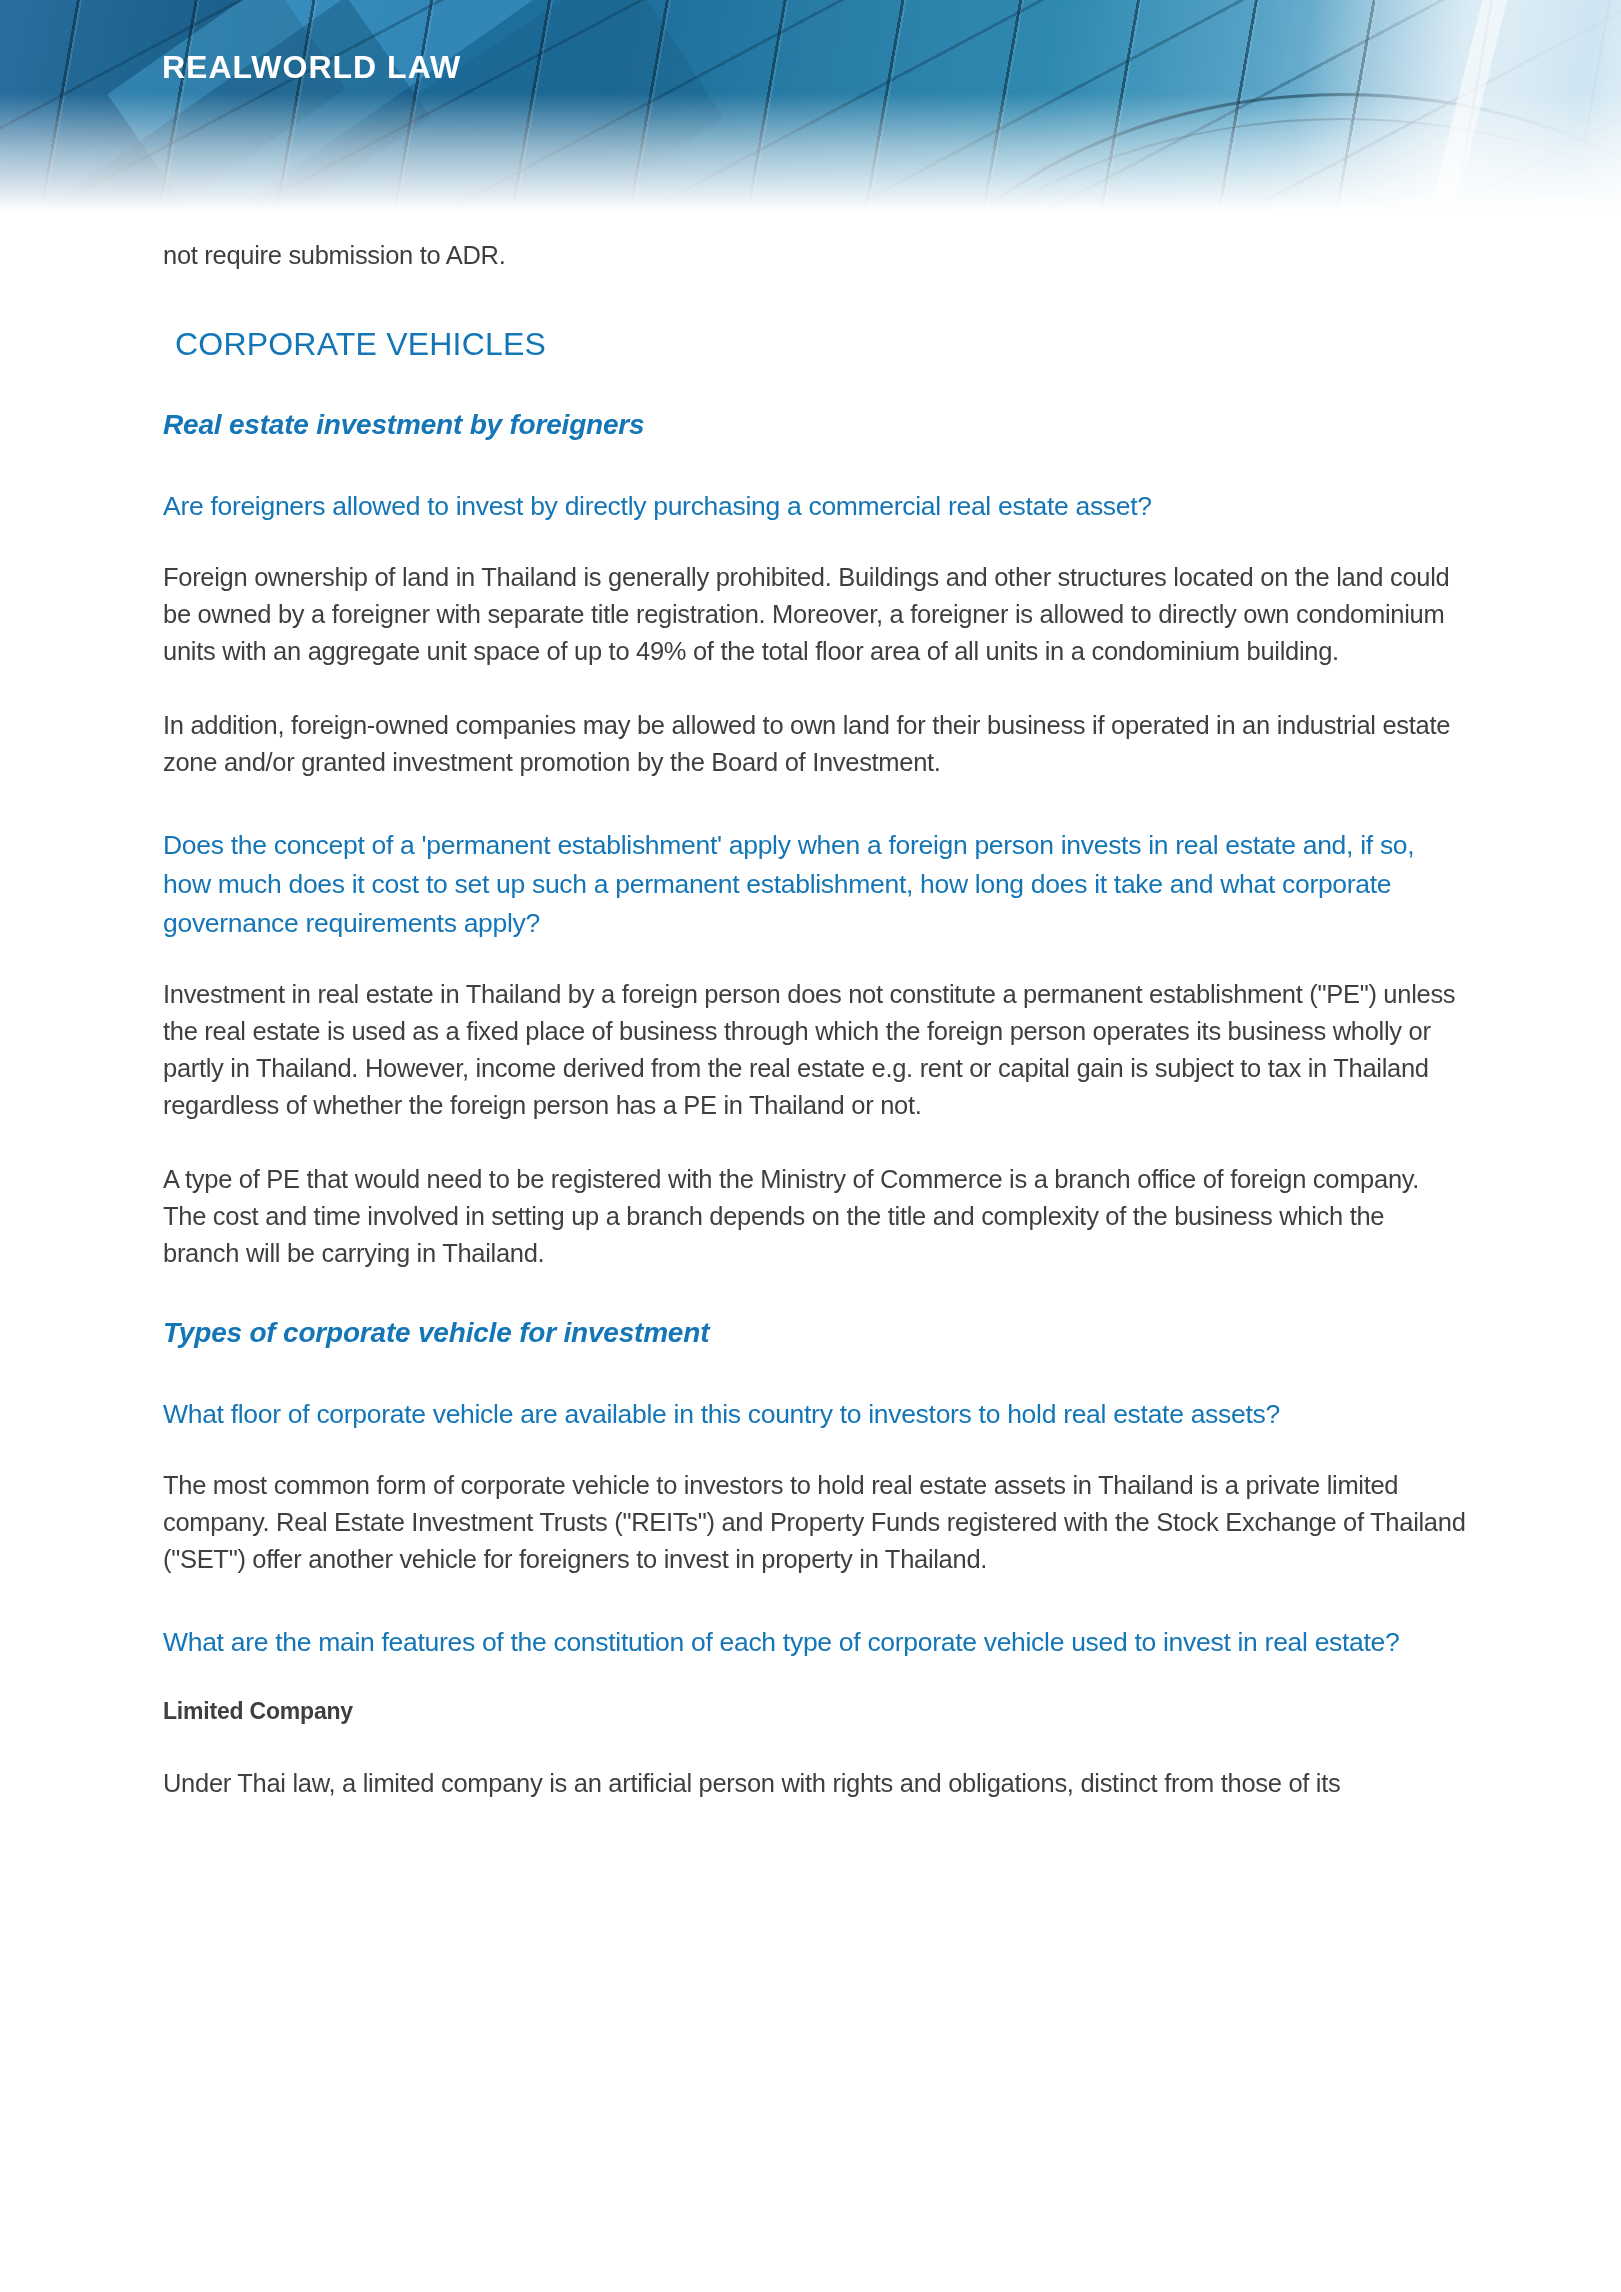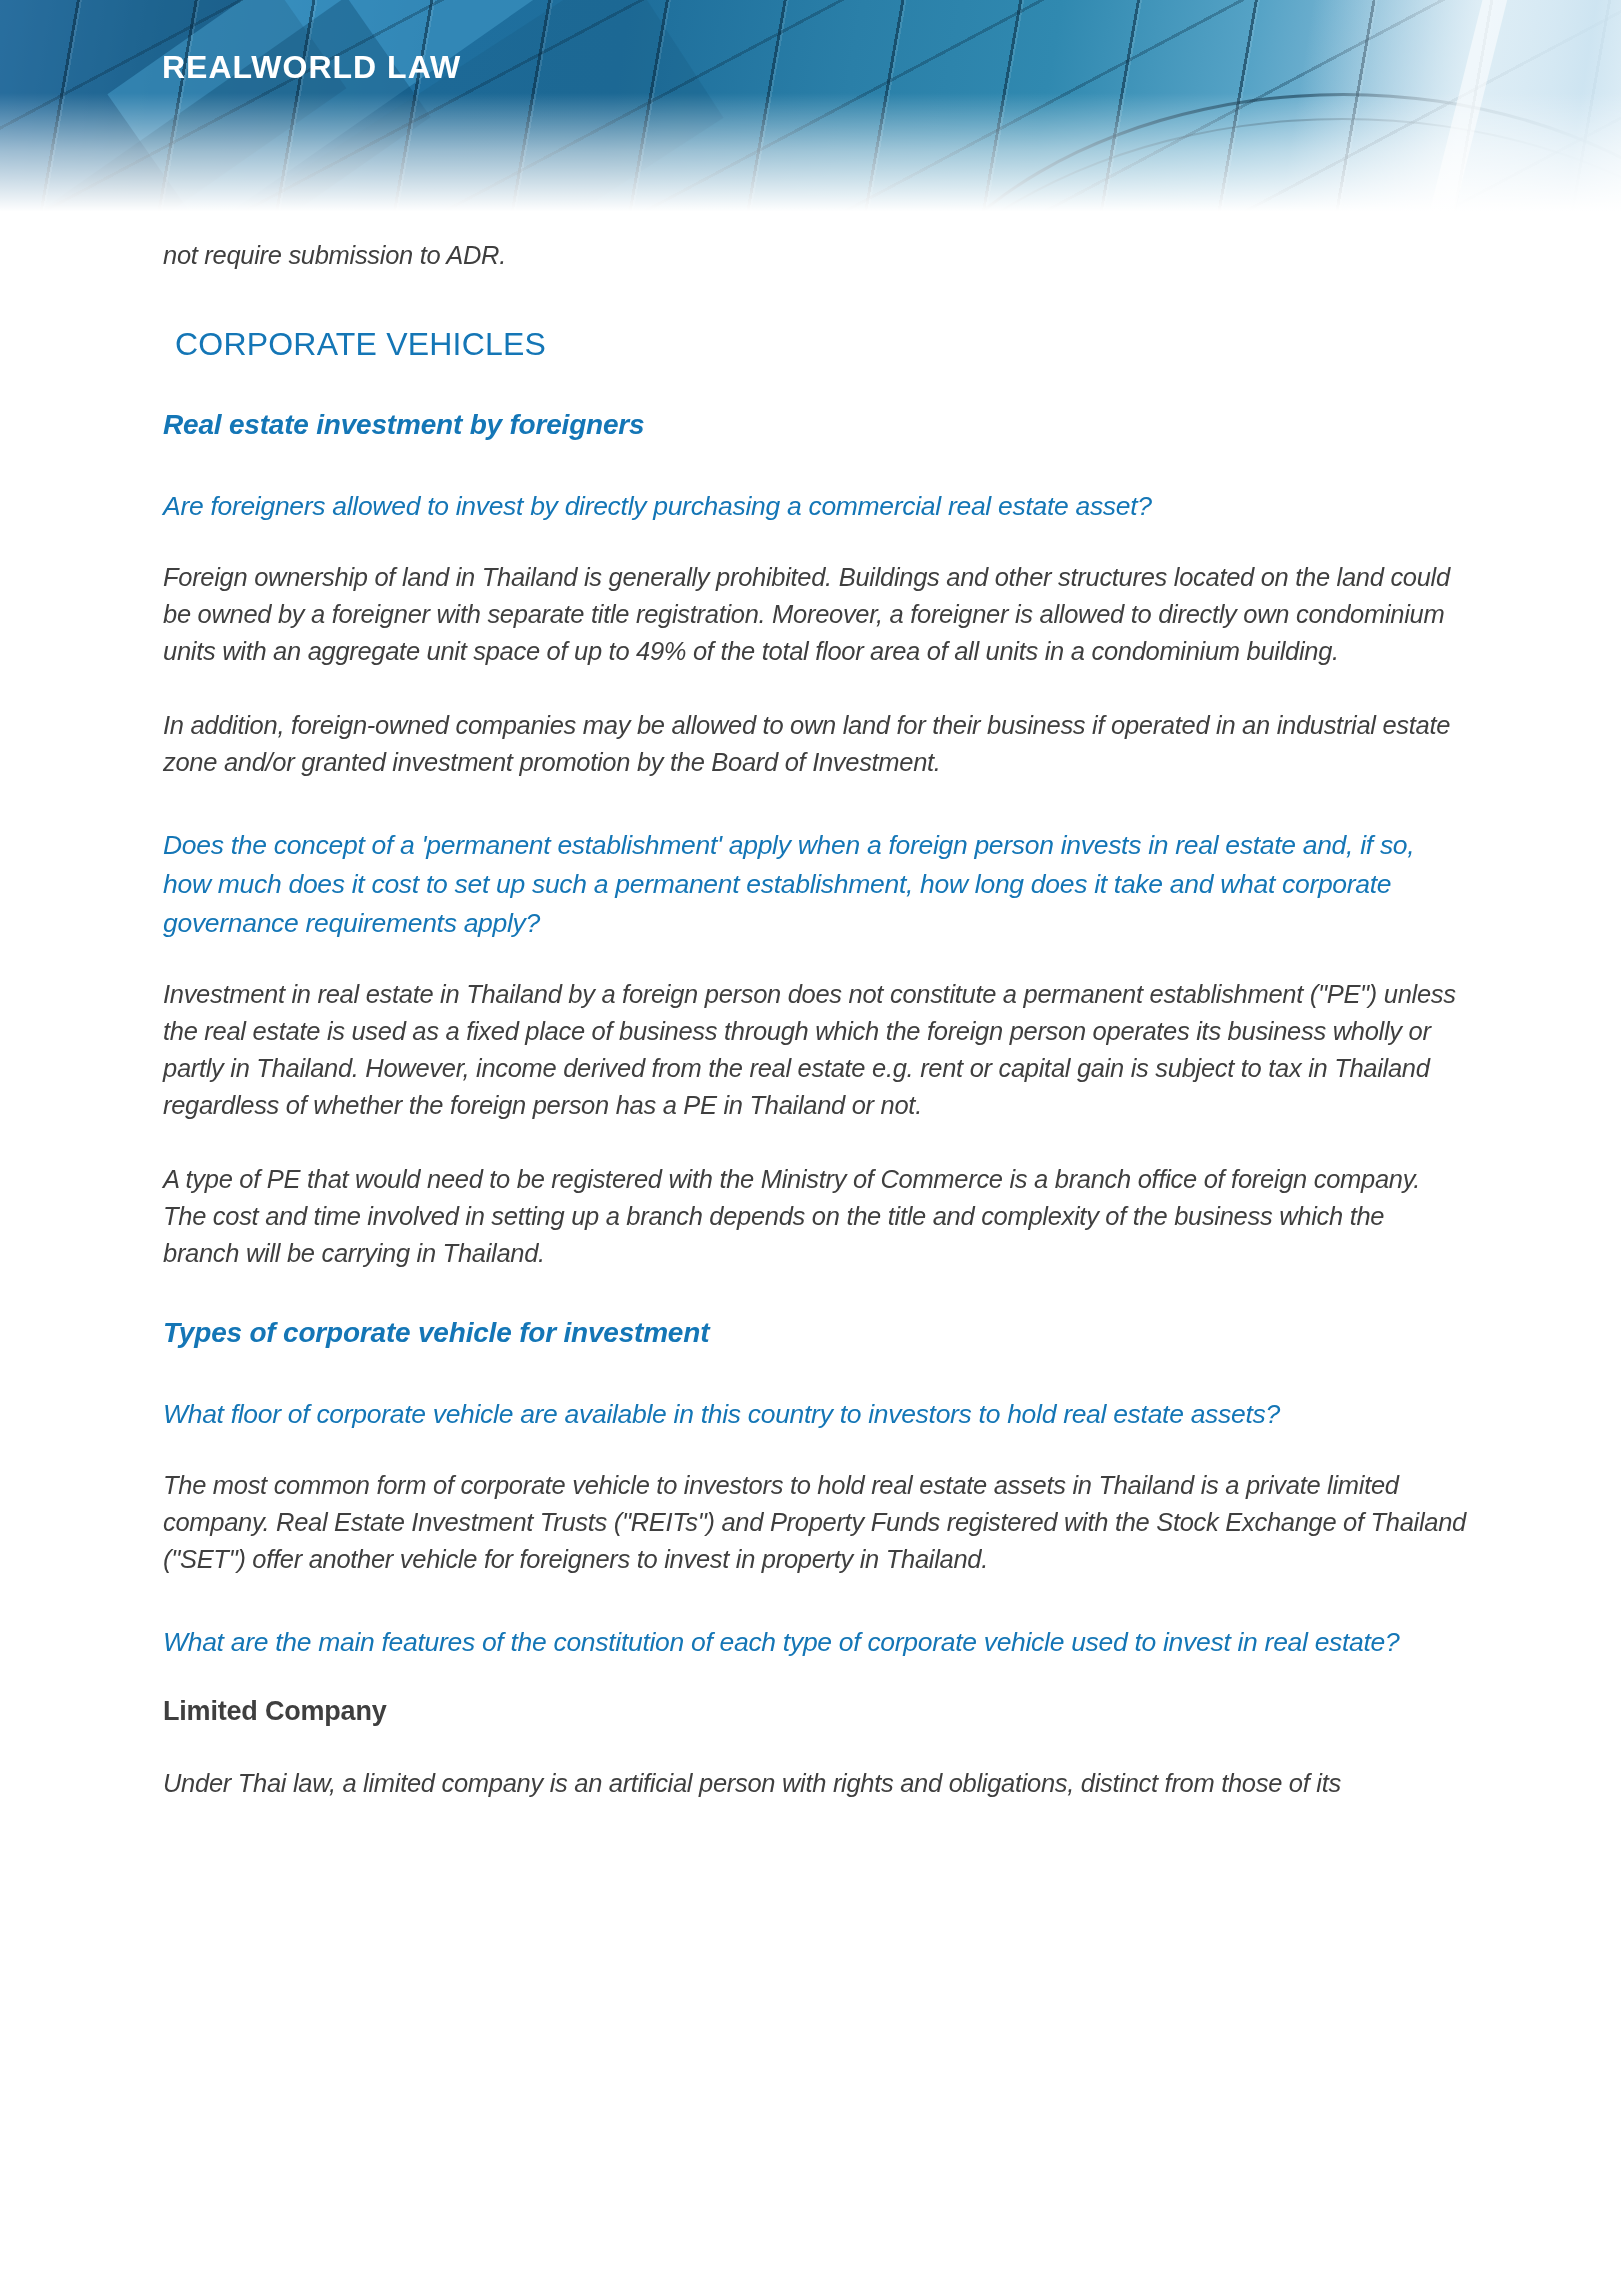--- a/index.html
+++ b/index.html
@@ -32,26 +32,26 @@
   .hl{position:absolute;right:-88px;top:-59px;width:412px;height:353px;transform:rotate(9deg);
     background:linear-gradient(90deg,rgba(255,255,255,0) 0%,rgba(235,245,250,0.80) 40%,rgba(205,228,241,0.95) 68%,rgba(248,252,254,0.95) 100%);}
   .hl2{position:absolute;right:147px;top:-39px;width:23.5px;height:333px;transform:rotate(14deg);background:rgba(255,255,255,0.55);}
   .fade{position:absolute;left:0;right:0;bottom:0;height:129px;
     background:linear-gradient(to bottom,rgba(255,255,255,0) 0%,rgba(255,255,255,0.55) 45%,#ffffff 92%);}
   .hero-title{position:absolute;left:162px;top:49px;margin:0;color:#ffffff;
     font-size:32px;font-weight:700;letter-spacing:1px;}
 
   
   .content{padding:14.7px 155px 0 163px;}
-  .content p{margin:0;max-width:1306px;font-style:italic;}
+  .content p{margin:0;max-width:1306px;}
   .body-para{font-size:25.5px;line-height:37px;color:var(--body-text);letter-spacing:-0.3px;margin-bottom:37px !important;}
   .section-heading{margin:51px 0 0 12px;font-size:32px;line-height:39px;font-weight:400;color:var(--accent);letter-spacing:0.2px;}
   .sub-heading{margin:43px 0 0 0;font-size:28px;line-height:35px;font-weight:700;font-style:italic;color:var(--accent);letter-spacing:-0.2px;}
   .question{margin:45px 0 33px 0 !important;font-size:26.5px;line-height:39px;color:var(--accent);letter-spacing:-0.3px;}
-  .vehicle-heading{margin:0 0 37px 0;font-size:27px;line-height:33px;font-weight:700;color:var(--body-text);letter-spacing:-0.2px;}
+  .vehicle-heading{margin:0 0 37px 0;font-size:23px;line-height:33px;font-weight:700;color:var(--body-text);letter-spacing:-0.2px;}
 
   
   .footer{margin:55px 0 0 163px;display:flex;align-items:baseline;font-size:24.5px;line-height:29px;color:var(--footer-gray);letter-spacing:-0.2px;}
   .page-num{font-weight:400;color:var(--page-num);font-size:26.5px;}
   .sep{margin:0 17.6px;color:#9a9a9a;font-weight:400;}
 </style>
 </head>
 <body>
 
 <div class="page">

